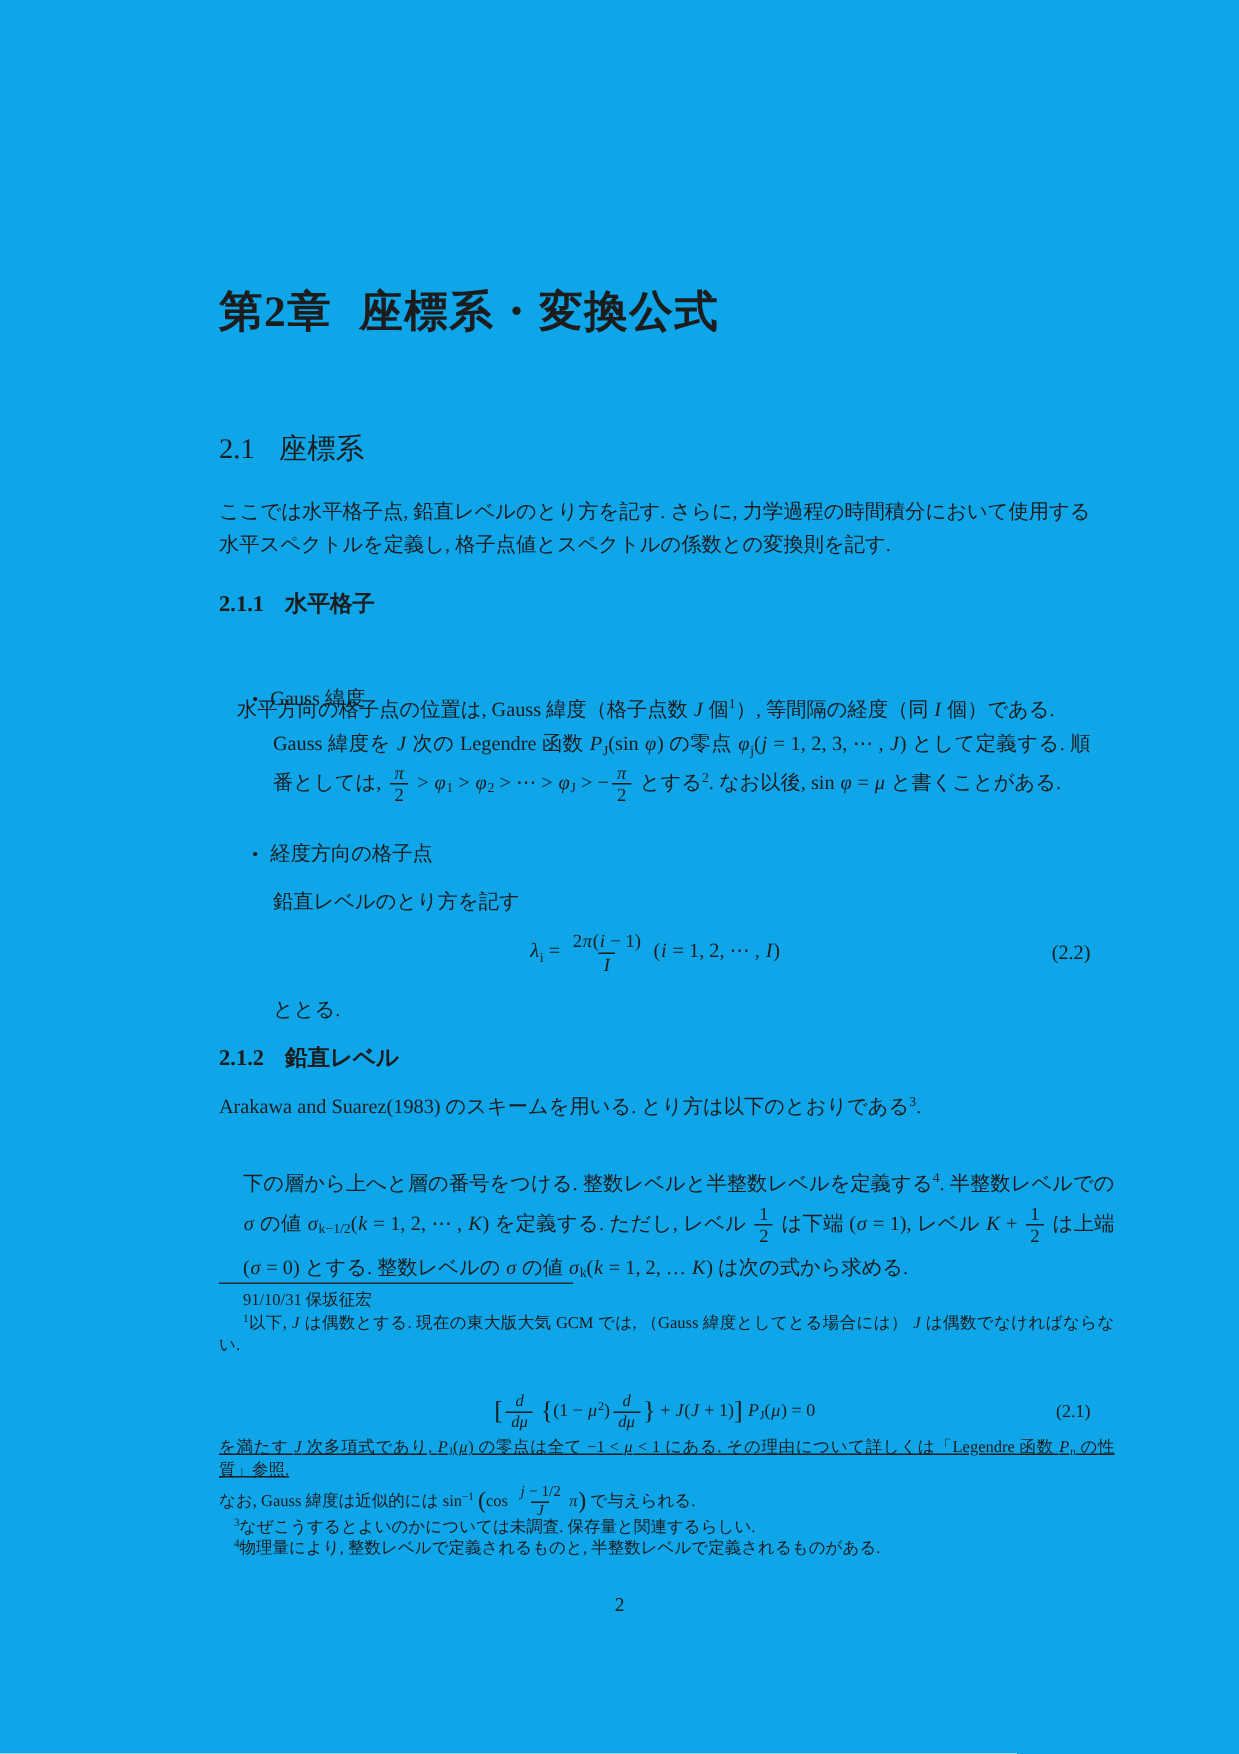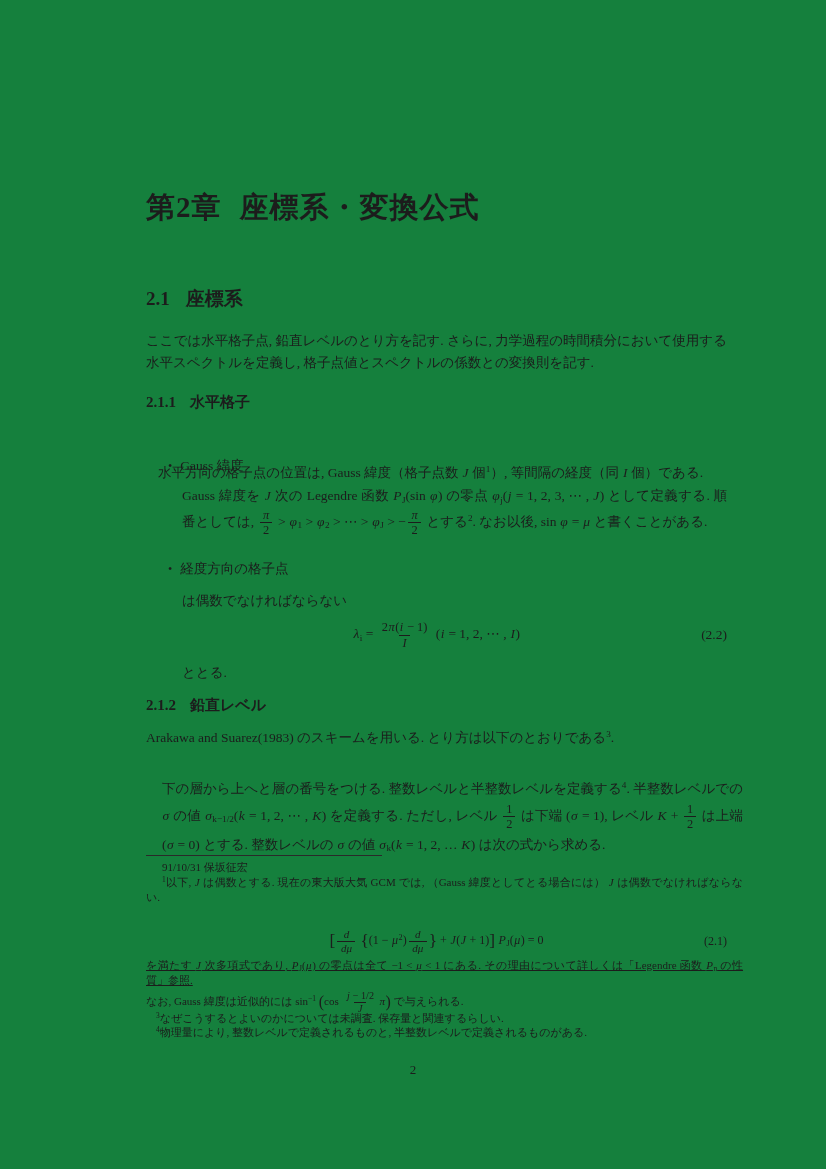--- a/index.html
+++ b/index.html
@@ -1,28 +1,28 @@
 <!DOCTYPE html>
 <html><head>
 <meta charset="utf-8">
 <style>
   html,body{margin:0;padding:0;background:#ffffff;}
   .page{
     position:relative;
     width:826px;height:1169px;
-    background:#15803d;
+    background:#0ea5e9;
     color:#1c1c1c;
     font-family:"Liberation Serif","DejaVu Serif",serif;
     overflow:hidden;
   }
   .abs{position:absolute;}
   
   .chapter{left:146px;top:188px;font-size:29px;font-weight:bold;letter-spacing:1px;white-space:nowrap;}
   .chapter .chnum{margin-right:18px;}
-  .sec{left:146px;top:286px;font-size:19px;font-weight:bold;white-space:nowrap;text-align:center;}
+  .sec{left:146px;top:286px;font-size:19px;font-weight:normal;white-space:nowrap;text-align:center;}
   .sec .secnum{margin-right:16px;}
   .subsec{left:146px;top:0;font-size:15px;font-weight:bold;white-space:nowrap;}
   .subsec .secnum{margin-right:14px;}
   
   .para{left:146px;width:581px;font-size:13.5px;line-height:22px;text-align:justify;}
   .tall{line-height:26px;}
   .item-label{left:168px;font-size:13.5px;white-space:nowrap;}
   .item-label .bullet{margin-right:8px;font-size:12px;}
   .item-body{left:182px;width:545px;font-size:13.5px;line-height:25px;text-align:justify;}
   
@@ -71,21 +71,21 @@
         <span class="num"><span class="mv">π</span></span>
         <span class="den">2</span>
       </span> &gt; <span class="mv">φ</span><span class="msub">1</span> &gt; <span class="mv">φ</span><span class="msub">2</span> &gt; ⋯ &gt; <span class="mv">φ</span><span class="msub">J</span> &gt; −<span class="frac">
         <span class="num"><span class="mv">π</span></span>
         <span class="den">2</span>
       </span> とする<span class="msup">2</span>.  なお以後, sin <span class="mv">φ</span> = <span class="mv">μ</span> と書くことがある.</div>
 
   <div class="abs item-label" style="top:560px;">
     <span class="bullet">•</span><span>経度方向の格子点</span>
   </div>
-  <div class="abs item-body" style="top:588px;">は偶数でなければならない</div>
+  <div class="abs item-body" style="top:588px;">鉛直レベルのとり方を記す</div>
 
   <div class="abs equation" style="top:612px;height:46px;">
     <span><span class="mv">λ</span><span class="msub">i</span> = <span class="frac">
           <span class="num">2<span class="mv">π</span>(<span class="mv">i</span> − 1)</span>
           <span class="den"><span class="mv">I</span></span>
         </span>  (<span class="mv">i</span> = 1, 2, ⋯ , <span class="mv">I</span>)</span>
     <span class="eqnum">(2.2)</span>
   </div>
 
   <div class="abs item-body" style="top:660px;">ととる.</div>

